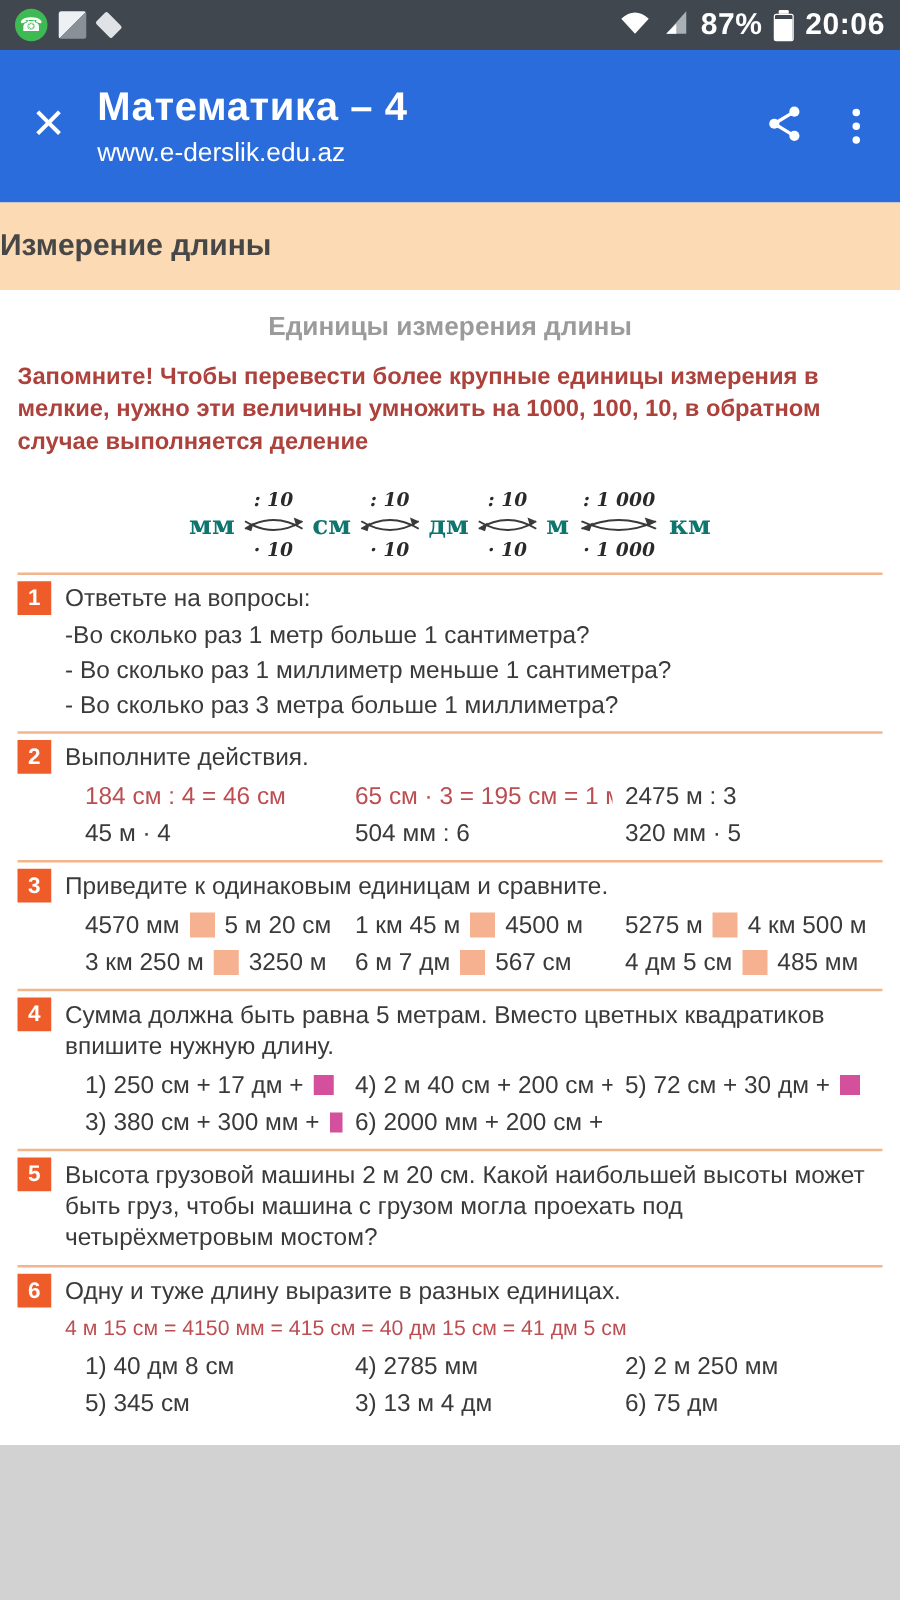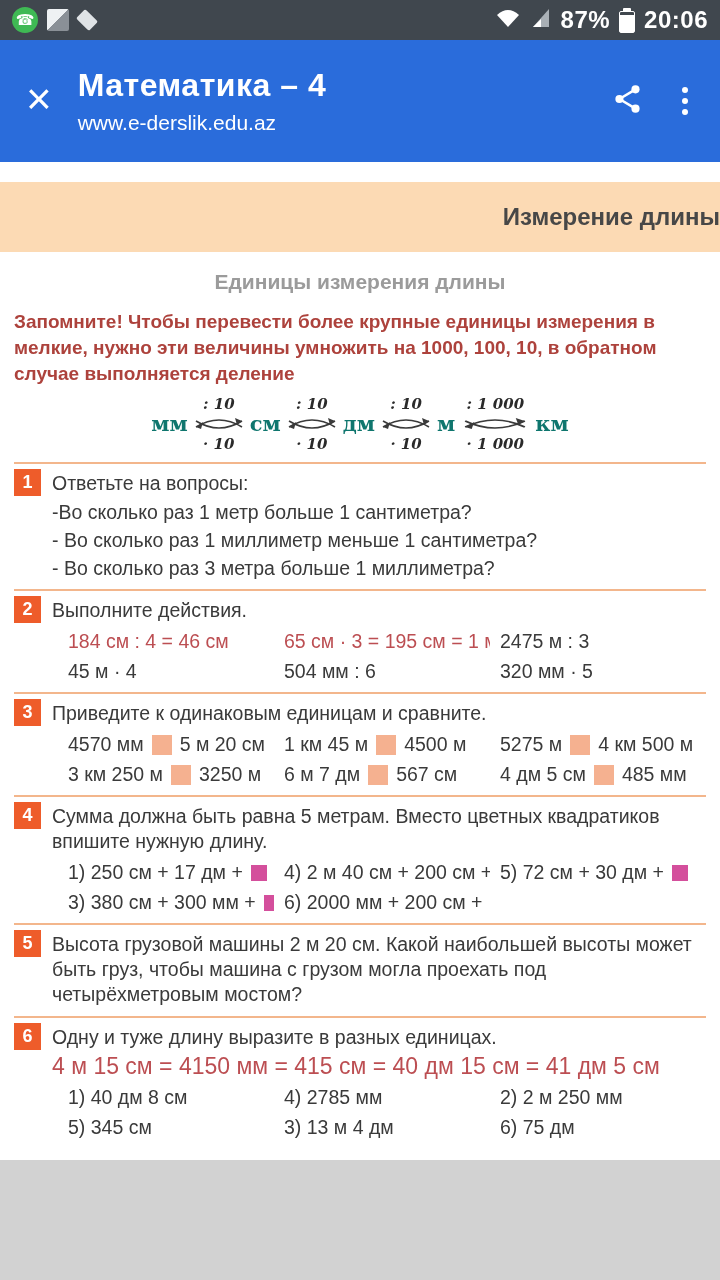--- a/index.html
+++ b/index.html
@@ -24,44 +24,44 @@
   
   .app-header { flex:none; height:122px; background:#2a6cdb; color:#fff; display:flex; align-items:center; padding:0 20px; }
   .close-x { font-size:44px; font-weight:400; line-height:1; margin:0 26px 4px 6px; cursor:pointer; }
   .titles { display:flex; flex-direction:column; gap:7px; }
   .app-title { font-size:32px; font-weight:700; letter-spacing:.5px; }
   .app-url { font-size:21px; }
   .header-right { margin-left:auto; display:flex; align-items:center; gap:36px; padding-right:8px; }
   .dots { display:flex; flex-direction:column; gap:5px; padding:4px; cursor:pointer; }
   .dots i { width:6px; height:6px; border-radius:50%; background:#fff; display:block; }
   
-  .banner { flex:none; height:70px; background:#fcdab4; display:flex; align-items:center; justify-content:flex-end;margin-top:20px; }
+  .banner { flex:none; height:70px; background:#fcdab4; display:flex; align-items:center; justify-content:flex-start; }
   .banner-title { font-size:24px; font-weight:700; color:#474747; }
   
   .content { flex:none; padding:14px 14px 0; }
   .section-heading { font-size:21px; font-weight:700; color:#9b9b9b; margin:4px 0 15px;text-align:center; }
-  .note { font-size:19px; line-height:1.38; font-weight:700; color:#ad423c; margin-bottom:8px; }
+  .note { font-size:19px; line-height:1.38; font-weight:700; color:#ad423c; margin-bottom:24px; }
   
   .diagram { display:flex; align-items:center; justify-content:center; margin:2px 0 10px; }
   .unit { font-family:"DejaVu Serif","Liberation Serif",serif; font-weight:700; font-size:21px; color:#0f766e; margin:0 2px; }
   .gap { display:flex; flex-direction:column; align-items:center; width:58px;font-style:italic; }
   .gap.wide { width:76px; }
   .gap .lbl { font-family:"DejaVu Serif","Liberation Serif",serif; font-weight:700; font-size:15px; line-height:16px; color:#2a2a2a; white-space:nowrap; }
   .gap svg { display:block; width:54px; height:24px; }
   .gap.wide svg { width:70px; }
   
   .ex { border-top:2px solid #f3b68c; display:flex; padding:5px 0 9px; }
   .ex-num { flex:none; width:27px; height:27px; background:#ee5c2a; color:#fff; display:flex; align-items:center; justify-content:center; font-size:18px; font-weight:700; }
   .ex-body { flex:1; padding-left:11px; min-width:0; }
   .ex-title { font-size:19.5px; line-height:25px; padding-top:2px; }
   .ex-line { font-size:19.5px; line-height:23px; margin-top:5px; }
   .cols { display:grid; grid-template-columns:1fr 1fr 1fr; column-gap:10px; padding-left:16px; }
   .cell { font-size:19.5px; line-height:23px; margin-top:7px; white-space:nowrap; overflow:hidden; }
   .red { color:#bc4e52; }
-  .equation { font-size:23px; line-height:25px; margin-top:4px; color:#bc4e52; }
+  .equation { font-size:17px; line-height:25px; margin-top:4px; color:#bc4e52; }
   .sq { display:inline-block; width:20px; height:20px; background:#f5b190; vertical-align:-4px; margin:0 8px; }
   .sq.pink { background:#d44f9c; width:16px; height:16px; vertical-align:-2px; margin:0 0 0 8px; }
   
   .footer { flex:1; background:#d2d2d2; margin-top:12px; }
 </style>
 </head>
 <body>
 
 <div class="screen">
 

